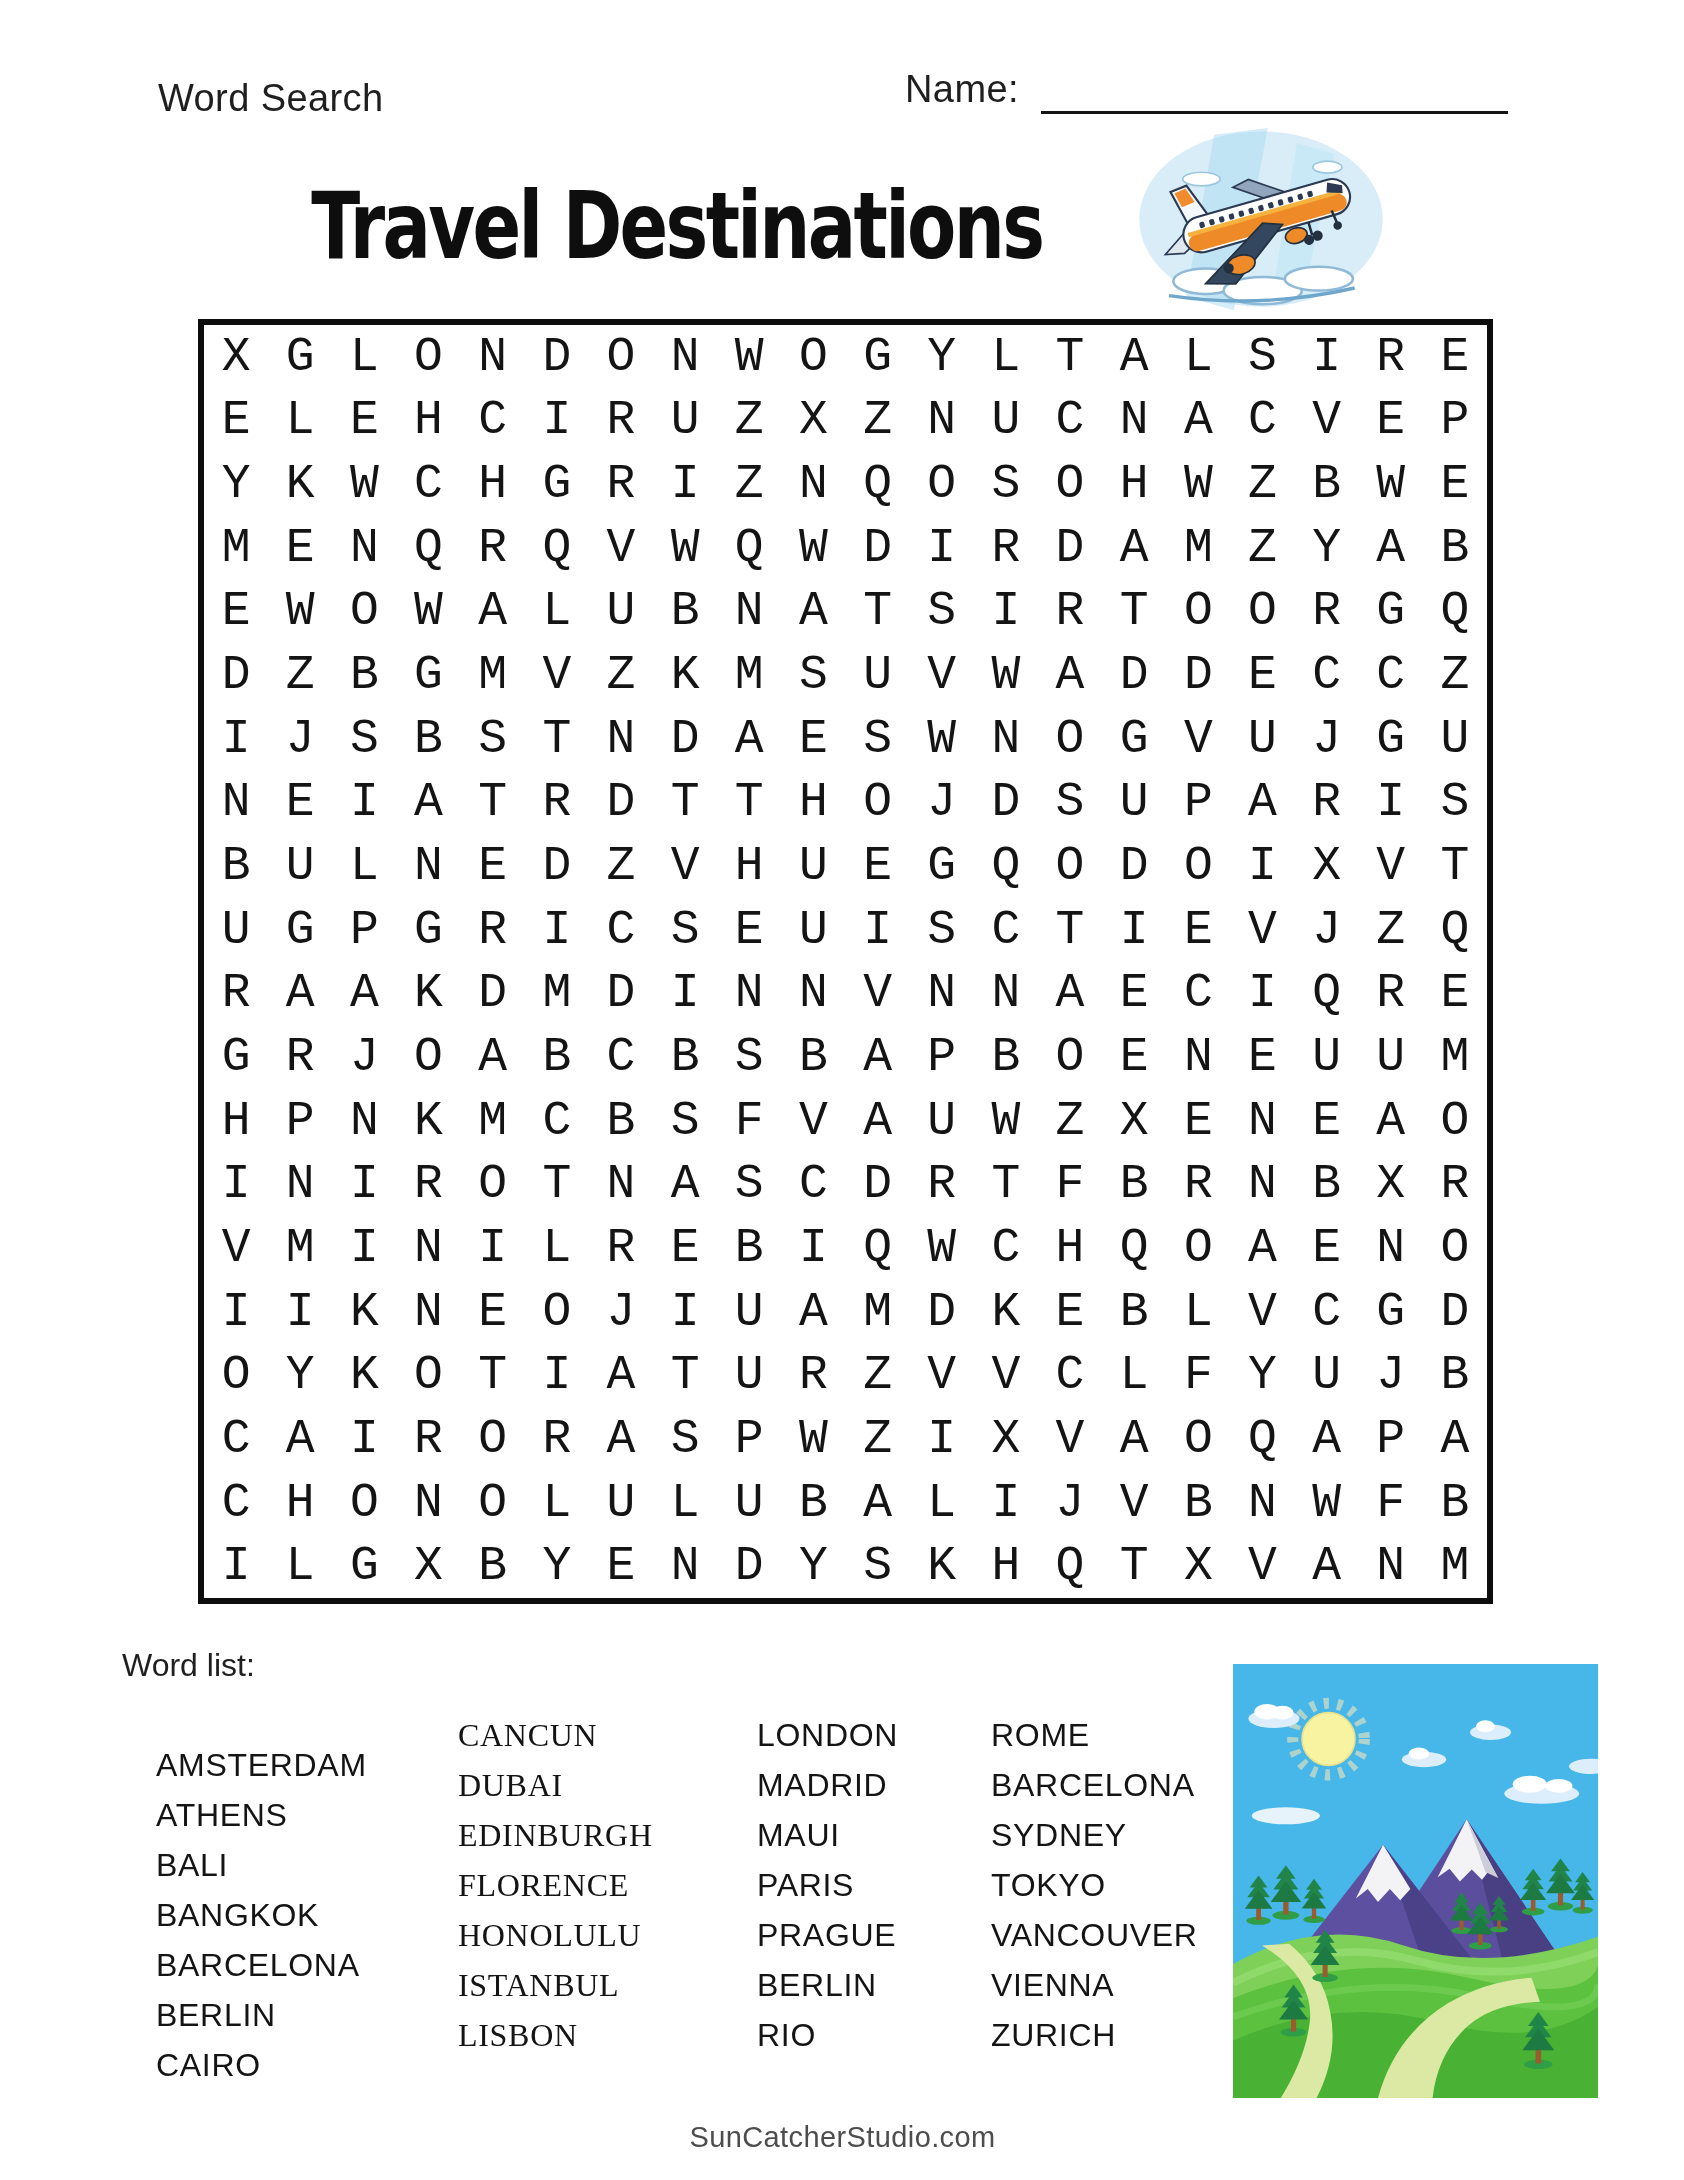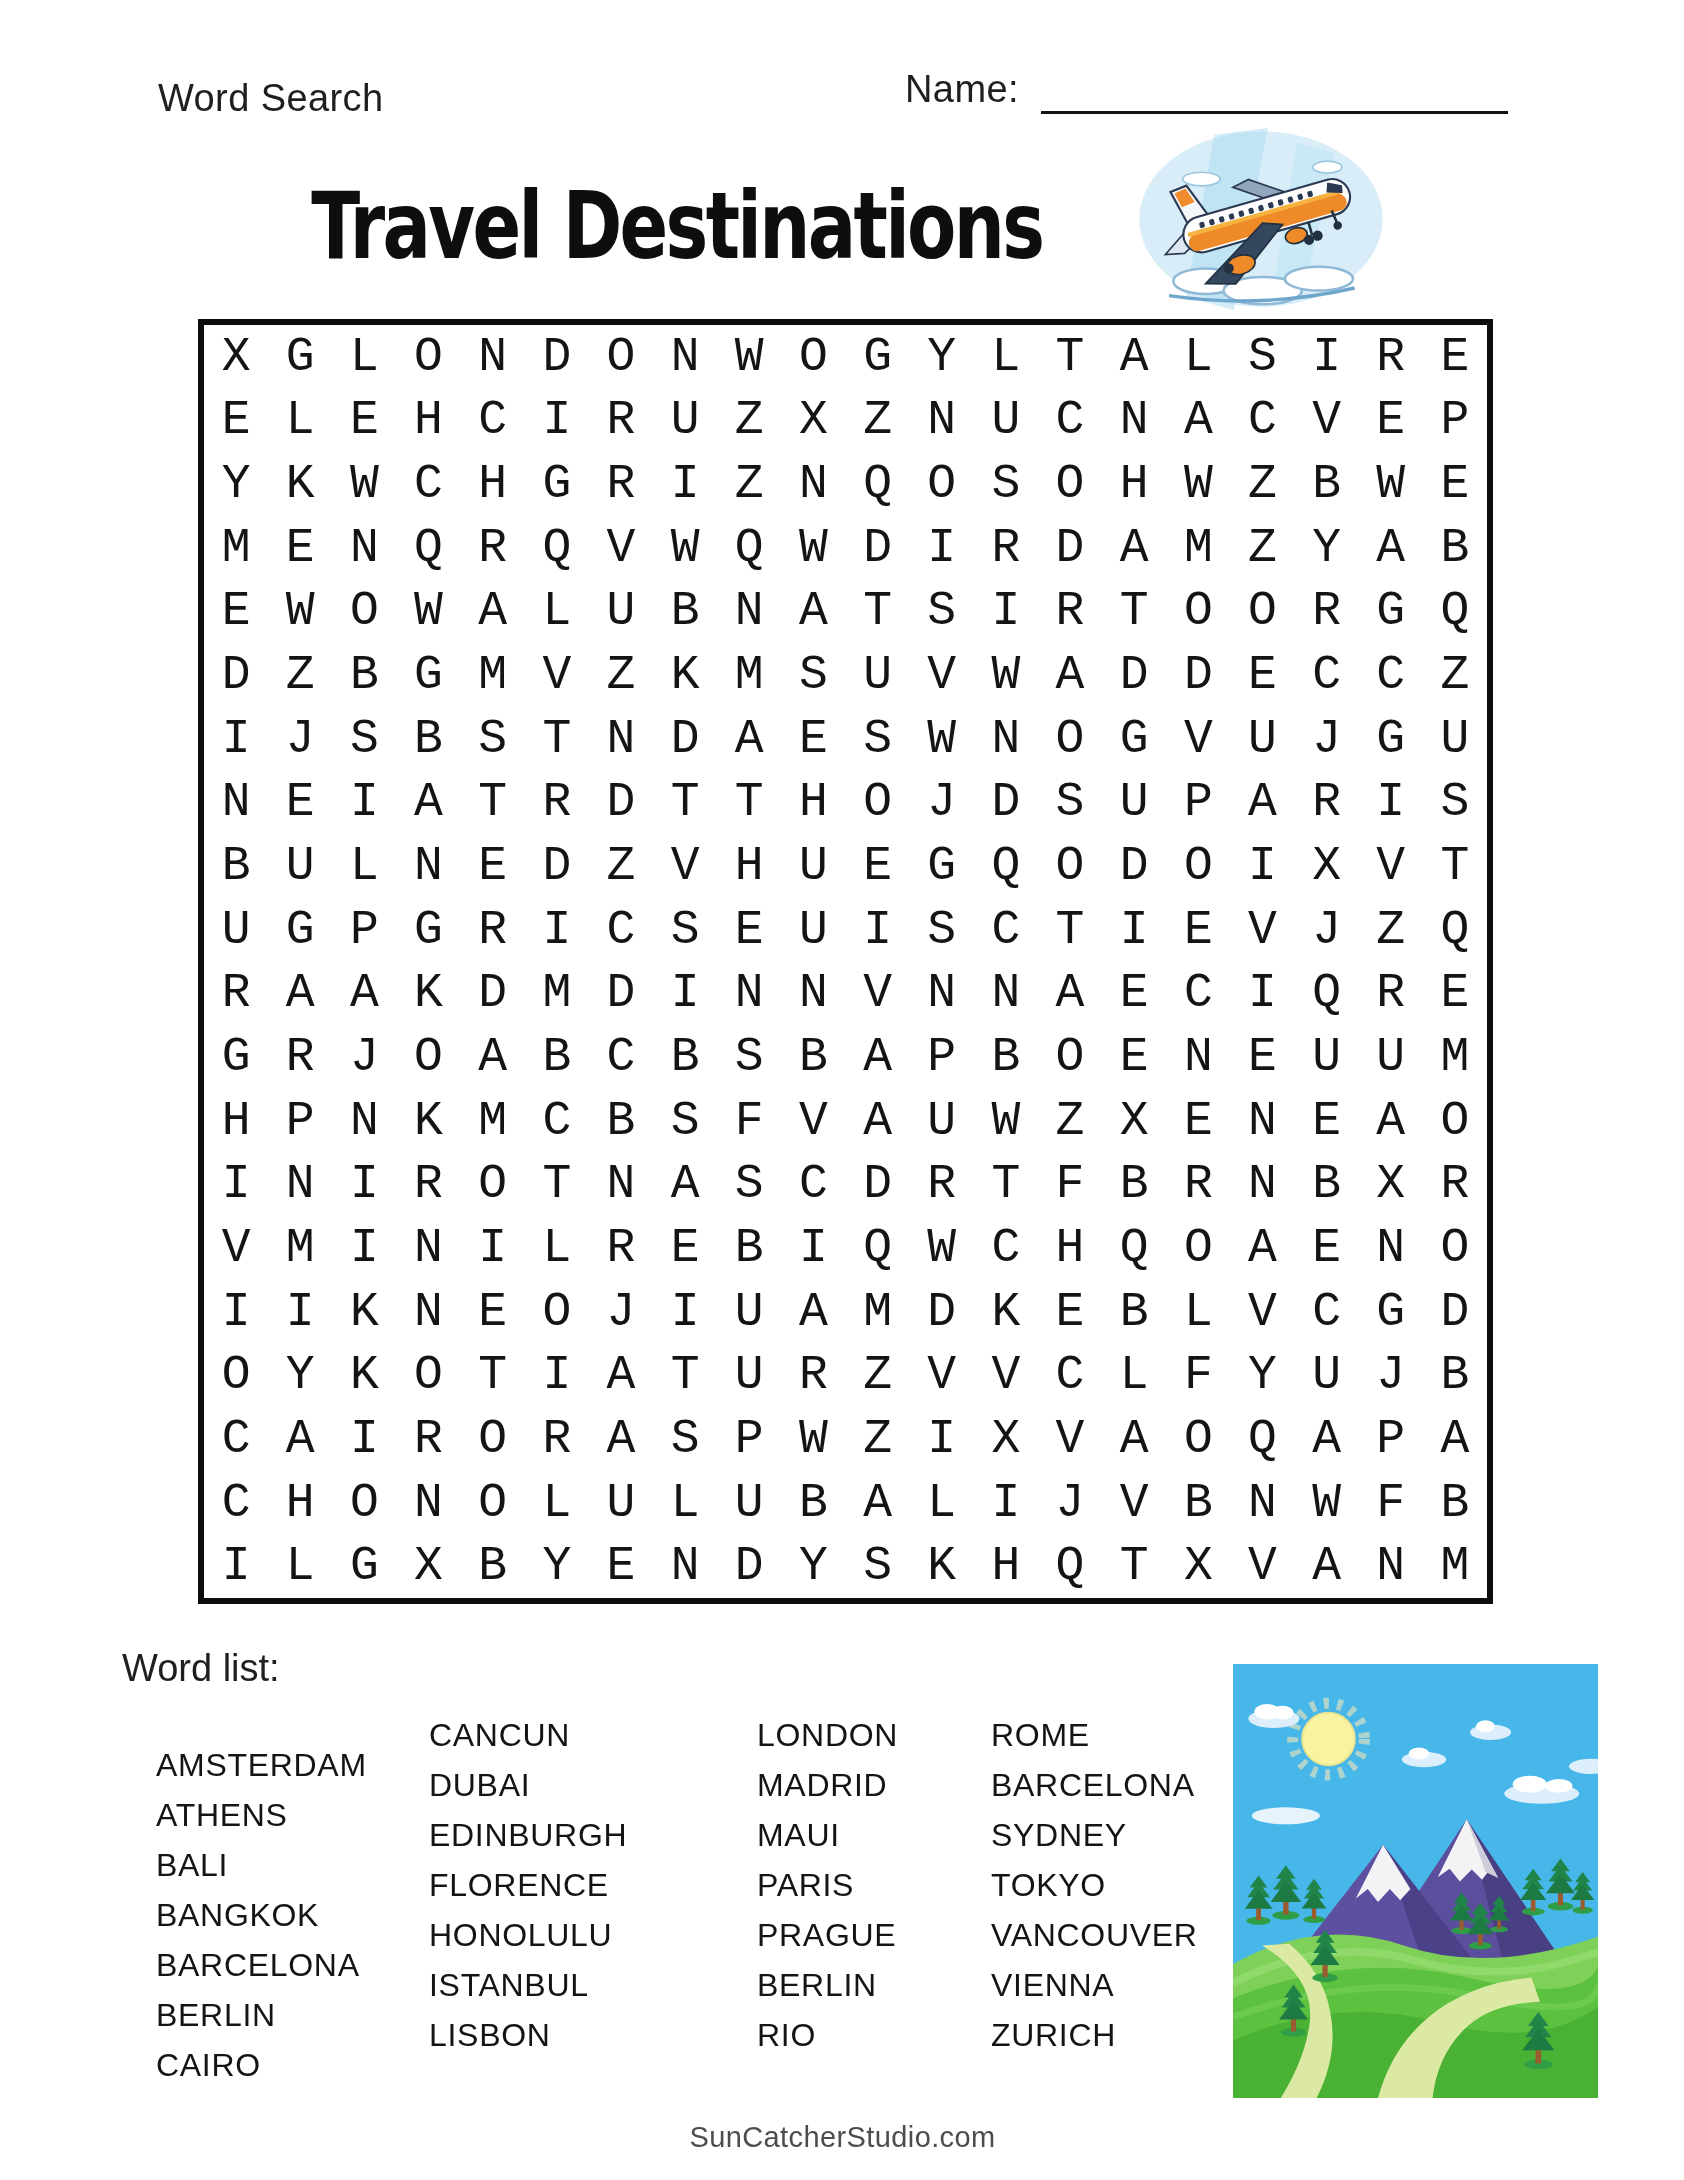--- a/index.html
+++ b/index.html
@@ -21,24 +21,24 @@
   #grid-box{
     position:absolute;left:198px;top:319px;width:1295px;height:1285px;
     border:6px solid #0d0d0d;box-sizing:border-box;background:#fff;
     display:grid;grid-template-columns:repeat(20,1fr);grid-template-rows:repeat(20,1fr);
   }
   #grid-box .cell{
     display:flex;align-items:center;justify-content:center;
     font-family:"Liberation Mono","DejaVu Sans Mono",monospace;
     font-size:48px;color:#141414;line-height:1;
   }
-  #word-list-label{position:absolute;left:122px;top:1647px;font-size:38px;color:#1f1f1f;}
+  #word-list-label{position:absolute;left:122px;top:1647px;font-size:32px;color:#1f1f1f;}
   .word-col{position:absolute;top:1710px;}
   .word-col .word{font-size:32px;line-height:50px;letter-spacing:0.7px;color:#141414;white-space:nowrap;}
-  #col-1{left:156px;margin-top:30px;} #col-2{left:429px;} #col-3{left:722px;margin-left:35px;} #col-4{left:991px;}
+  #col-1{left:156px;margin-top:30px;} #col-2{left:458px;font-family:Liberation Serif, serif;} #col-3{left:722px;margin-left:35px;} #col-4{left:991px;}
   #landscape-box{position:absolute;left:1233px;top:1664px;width:365px;height:434px;}
   #footer{position:absolute;left:0;top:2121px;width:100%;text-align:center;font-size:29px;color:#4d4d4d;letter-spacing:0.4px;}
   svg{display:block;width:100%;height:100%;}
 </style>
 </head>
 <body>
 
 <div class="hdr-label" id="word-search-label">Word Search</div>
 <div class="hdr-label" id="name-label">Name:</div>
 <div id="name-line"></div>

